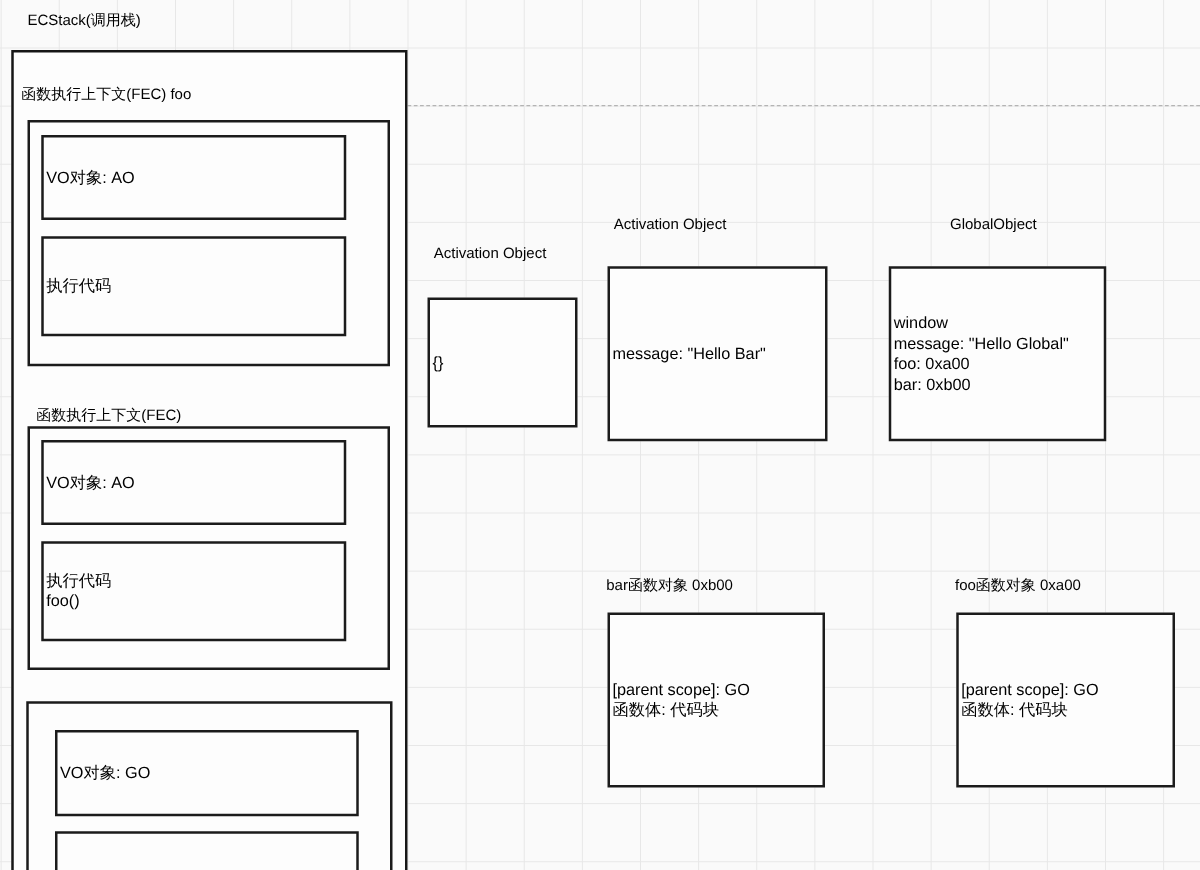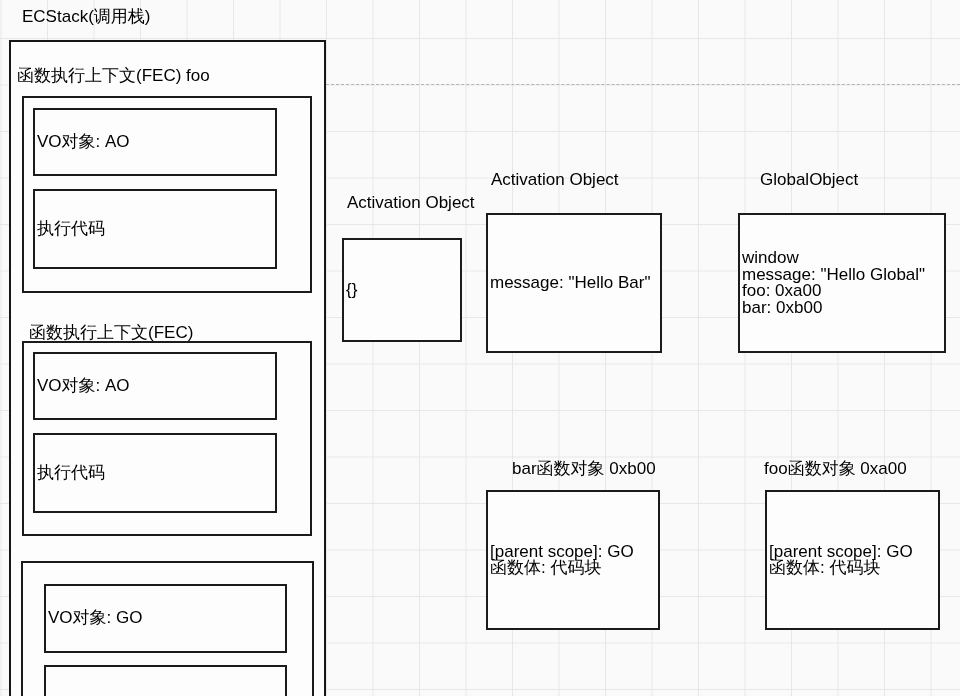--- a/index.html
+++ b/index.html
@@ -21,28 +21,28 @@
   }
   .shape {
     position: absolute;
     box-sizing: border-box;
     border: 2px solid #1b1b1b;
     background: #fdfdfd;
     display: flex;
     flex-direction: column;
     justify-content: center;
     padding-left: 2px;
-    font-size: 17px;
+    font-size: 13px;
     line-height: 16.5px;
     white-space: nowrap;
   }
   .shape .line { display: block; }
   .lbl {
     position: absolute;
-    font-size: 17px;
+    font-size: 12px;
     line-height: 15px;
     white-space: nowrap;
   }
   .stack-box {
     position: absolute;
     box-sizing: border-box;
     border: 2.5px solid #161616;
     background: #fdfdfd;
   }
   .frame-box {
@@ -78,20 +78,21 @@
       </div>
     </div>
 
     <div class="lbl" style="left:18px; top:283px;">函数执行上下文(FEC)</div>
     <div class="frame-box" style="left:11px; top:299px; width:290px; height:195px;">
       <div class="shape" style="left:9px; top:9px; width:244px; height:68px;">
         <span class="line">VO对象: AO</span>
       </div>
       <div class="shape" style="left:9px; top:90px; width:244px; height:80px;">
         <span class="line">执行代码</span>
+        <span class="line">foo()</span>
       </div>
     </div>
 
     <div class="frame-box" style="left:10px; top:519px; width:293px; height:235px;">
       <div class="shape" style="left:21px; top:21px; width:243px; height:69px;">
         <span class="line">VO对象: GO</span>
       </div>
       <div class="shape" style="left:21px; top:102px; width:243px; height:80px;">
         
       </div>
@@ -102,28 +103,28 @@
   <div class="shape" style="left:342px; top:238px; width:120px; height:104px;">
     <span class="line">{}</span>
   </div>
 
   <div class="lbl" style="left:491px; top:172px;">Activation Object</div>
   <div class="shape" style="left:486px; top:213px; width:176px; height:140px;">
     <span class="line">message: "Hello Bar"</span>
   </div>
 
   <div class="lbl" style="left:760px; top:172px;">GlobalObject</div>
-  <div class="shape" style="left:738px; top:213px; width:208px; height:140px;">
+  <div class="shape" style="left:711px; top:213px; width:174px; height:140px;">
     <span class="line">window</span>
     <span class="line">message: "Hello Global"</span>
     <span class="line">foo: 0xa00</span>
     <span class="line">bar: 0xb00</span>
   </div>
 
-  <div class="lbl" style="left:485px; top:461px;margin-left:27px;">bar函数对象 0xb00</div>
+  <div class="lbl" style="left:485px; top:461px;">bar函数对象 0xb00</div>
   <div class="shape" style="left:486px; top:490px; width:174px; height:140px;">
     <span class="line">[parent scope]: GO</span>
     <span class="line">函数体: 代码块</span>
   </div>
 
   <div class="lbl" style="left:764px; top:461px;">foo函数对象 0xa00</div>
   <div class="shape" style="left:765px; top:490px; width:175px; height:140px;">
     <span class="line">[parent scope]: GO</span>
     <span class="line">函数体: 代码块</span>
   </div>

